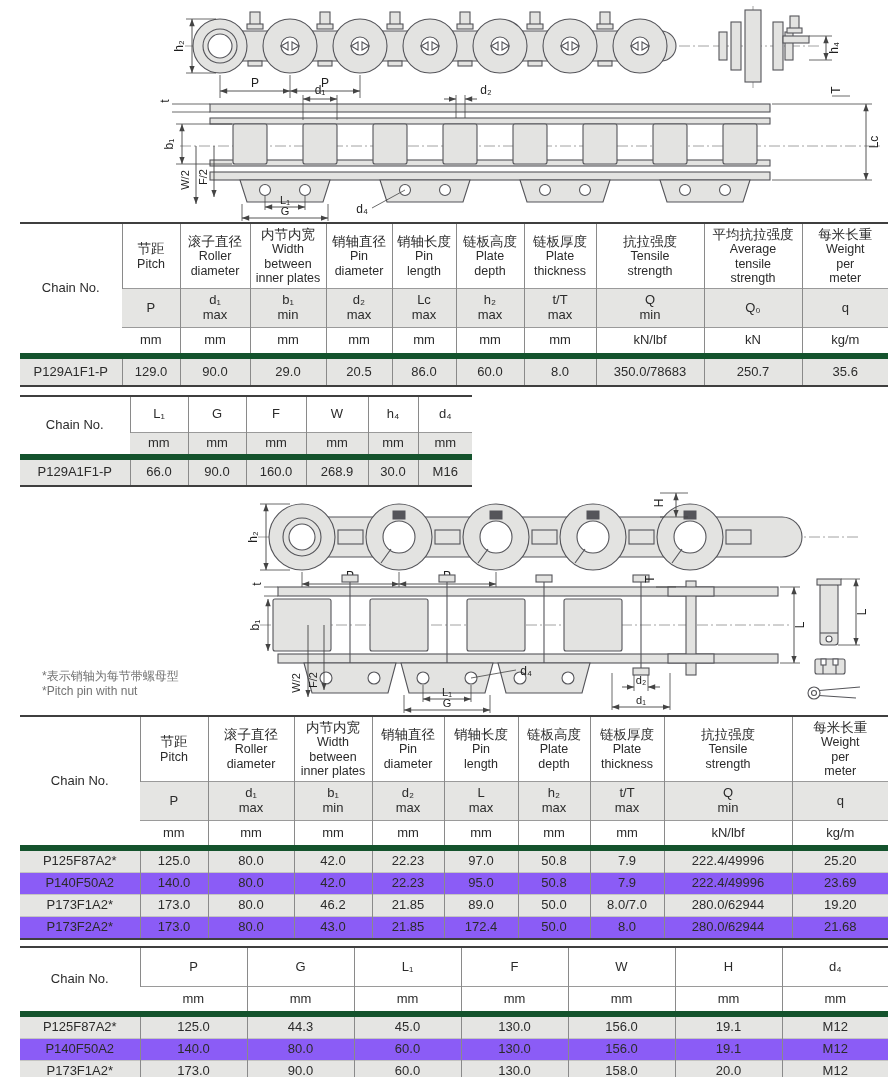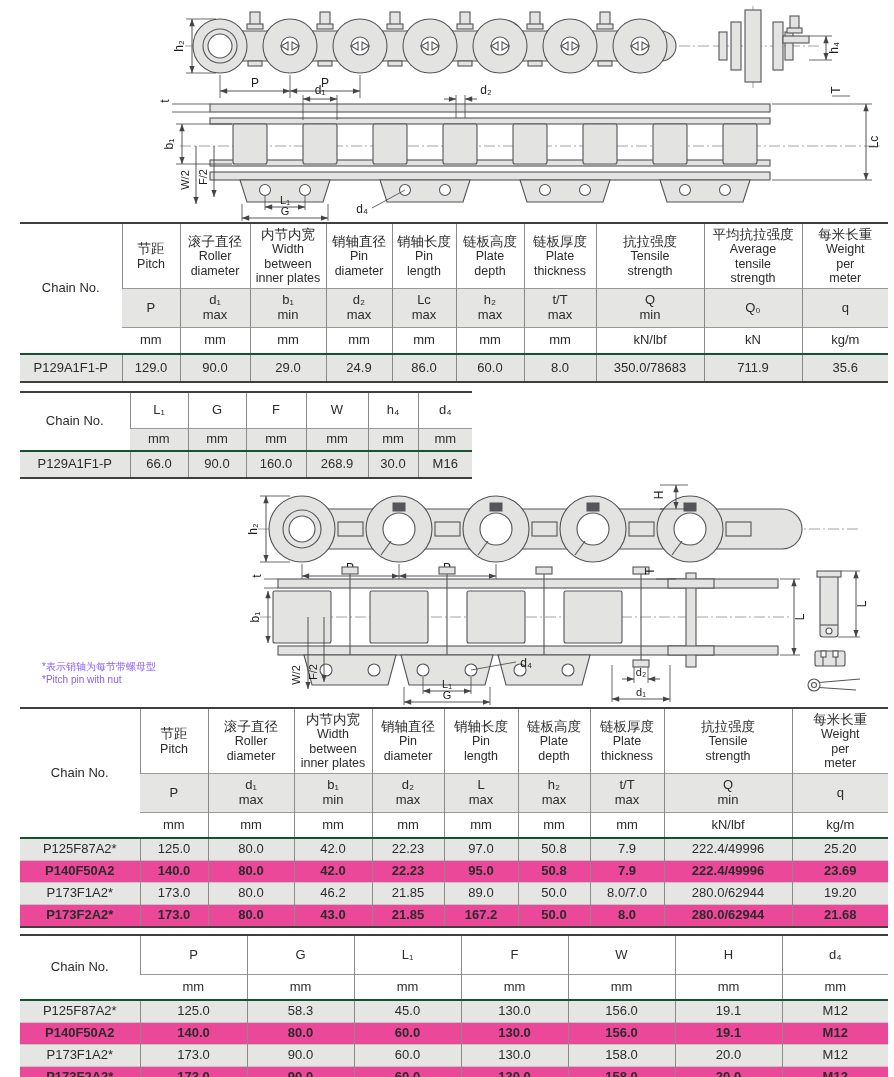--- a/index.html
+++ b/index.html
@@ -16,38 +16,38 @@
   .diagram{display:block;}
   .part{fill:#e3e3e1;stroke:#55555a;stroke-width:1.1;}
   .dark{fill:#55555a;stroke:#55555a;}
   .hole{fill:#ffffff;stroke:#55555a;stroke-width:1.1;}
   .ln{fill:none;stroke:#55555a;stroke-width:1.1;}
   .cl{fill:none;stroke:#8a8a8a;stroke-width:0.8;stroke-dasharray:11 3 2 3;}
   .dim{fill:none;stroke:#444;stroke-width:0.9;}
   .ext{fill:none;stroke:#444;stroke-width:0.8;}
   .dtxt{font-size:12px;fill:#1e1e1e;}
   .dtxt.sm{font-size:11px;}
-  .note-block{position:absolute;left:22px;font-size:10px;line-height:1.25;color:#8b5cf6;}
+  .note-block{position:absolute;left:22px;font-size:12px;line-height:1.25;color:#737373;}
   
   table{border-collapse:collapse;table-layout:fixed;border-top:2px solid #3f3f3f;border-bottom:2px solid #3f3f3f;margin:0;}
   .spec-table{width:868px;}
   #table2{width:452px;}
   th,td{font-weight:normal;text-align:center;vertical-align:middle;padding:1px 2px;line-height:1.15;}
   th+th,th+td,td+td,td+th{border-left:1px solid #8a8a8a;}
   tr.names th{background:#fff;font-size:13px;}
   tr.names th .cn{font-size:13.5px;}
   tr.names th .en{font-size:12.5px;white-space:pre-line;}
   th.chainno{background:#fff;font-size:13.5px;}
   tr.symrow td{background:#e5e5e3;font-size:13px;white-space:pre-line;border-top:1px solid #9a9a9a;}
   tr.unitrow td{background:#fff;font-size:13px;border-top:1px solid #9a9a9a;}
   #table2 tr.unitrow td{background:#e5e5e3;}
   tbody tr>*{border-top:1px solid #c4c4c2;font-size:13px;}
-  tbody tr:first-child>*{border-top:2px solid #14532d;}
+  tbody tr:first-child>*{border-top:6px solid #14532d;}
   tbody tr.shade>*{background:#e5e5e3;}
-  tbody tr:not(.shade)>*{background:#ec4899;font-weight:bold;}
+  tbody tr:not(.shade)>*{background:#8b5cf6;}
   tbody th{font-size:13px;}
   
   #table1 tr.names>*{height:62px;} #table1 tr.symrow td{height:36px;} #table1 tr.unitrow td{height:23px;} #table1 tbody tr>*{height:24px;}
   #table2 tr.names>*{height:33px;} #table2 tr.unitrow td{height:19px;} #table2 tbody tr>*{height:23px;}
   #table3 tr.names>*{height:62px;} #table3 tr.symrow td{height:36px;} #table3 tr.unitrow td{height:22px;} #table3 tbody tr>*{height:19px;}
   #table4 tr.names>*{height:36px;} #table4 tr.unitrow td{height:22px;} #table4 tbody tr>*{height:19px;}
   .gap-s{height:8px;} .gap-xs{height:6px;}
   .svg2wrap{position:relative;}
 </style>
 </head>
@@ -331,26 +331,26 @@
         <td>kN</td>
         <td>kg/m</td>
       </tr>
     </thead>
     <tbody>
       <tr class="shade">
         <th>P129A1F1-P</th>
         <td>129.0</td>
         <td>90.0</td>
         <td>29.0</td>
-        <td>24.9</td>
+        <td>20.5</td>
         <td>86.0</td>
         <td>60.0</td>
         <td>8.0</td>
         <td>350.0/78683</td>
-        <td>711.9</td>
+        <td>250.7</td>
         <td>35.6</td>
       </tr>
     </tbody>
   </table>
 
 <div class="gap-s"></div>
 
 <table id="table2">
   <colgroup>
       <col style="width:110px">
@@ -683,21 +683,21 @@
         <td>8.0/7.0</td>
         <td>280.0/62944</td>
         <td>19.20</td>
       </tr>
       <tr>
         <th>P173F2A2*</th>
         <td>173.0</td>
         <td>80.0</td>
         <td>43.0</td>
         <td>21.85</td>
-        <td>167.2</td>
+        <td>172.4</td>
         <td>50.0</td>
         <td>8.0</td>
         <td>280.0/62944</td>
         <td>21.68</td>
       </tr>
     </tbody>
   </table>
 
 <div class="gap-xs"></div>
 
@@ -730,21 +730,21 @@
         <td>mm</td>
         <td>mm</td>
         <td>mm</td>
         <td>mm</td>
       </tr>
     </thead>
     <tbody>
       <tr class="shade">
         <th>P125F87A2*</th>
         <td>125.0</td>
-        <td>58.3</td>
+        <td>44.3</td>
         <td>45.0</td>
         <td>130.0</td>
         <td>156.0</td>
         <td>19.1</td>
         <td>M12</td>
       </tr>
       <tr>
         <th>P140F50A2</th>
         <td>140.0</td>
         <td>80.0</td>

